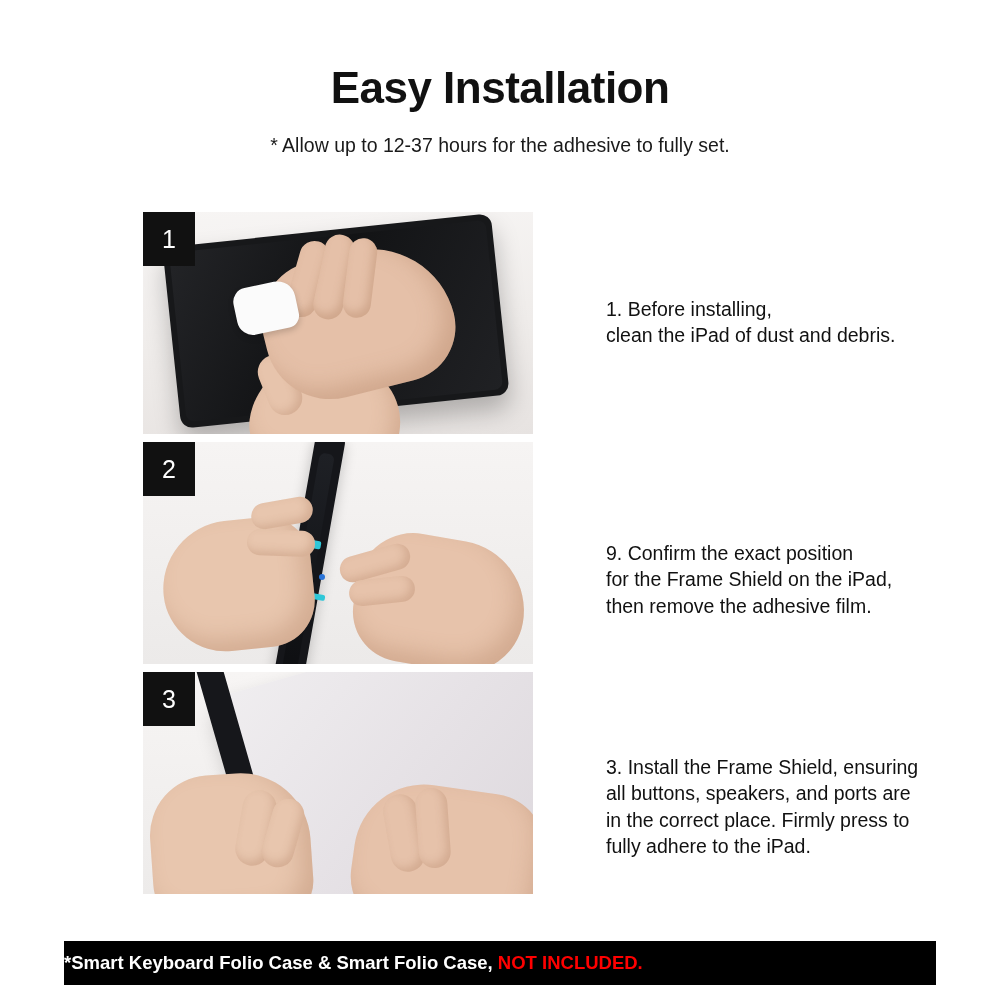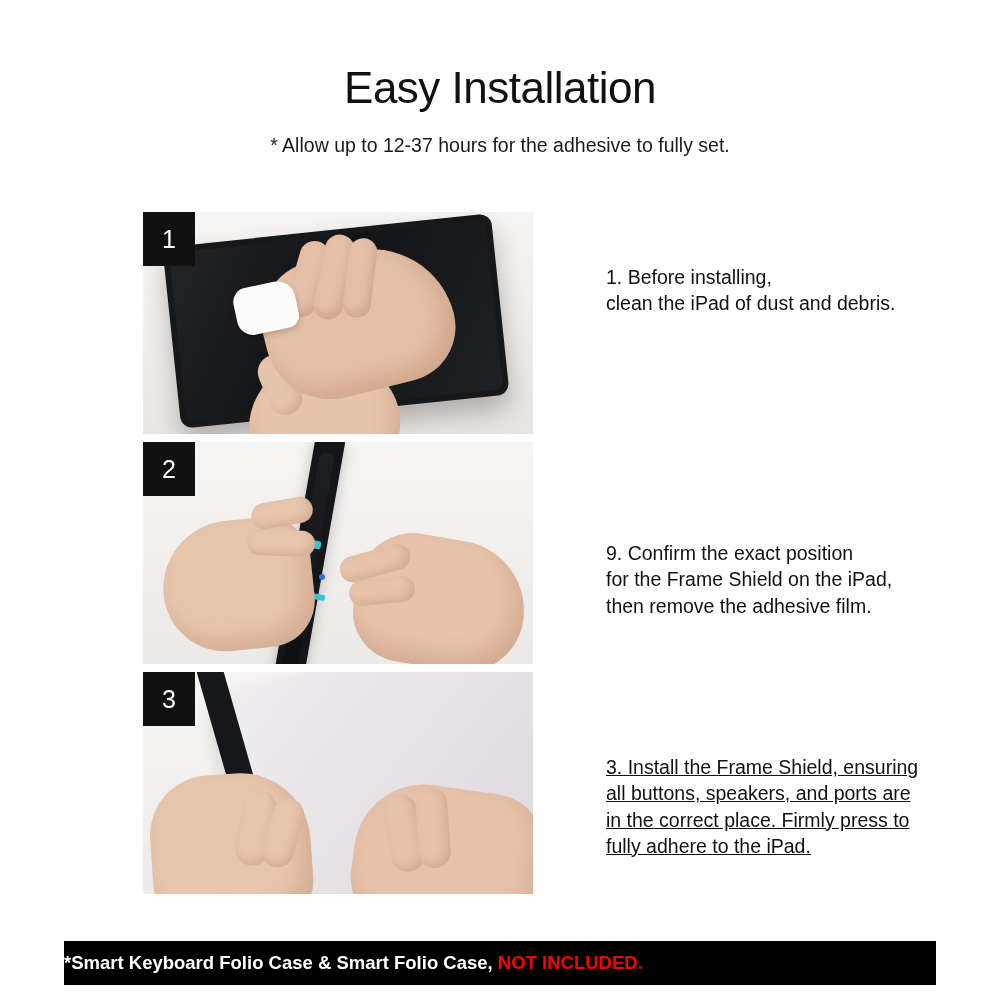--- a/index.html
+++ b/index.html
@@ -25,21 +25,21 @@
   
   .header {
     position: absolute;
     top: 64px;
     left: 0;
     width: 1000px;
     text-align: center;
   }
   .title {
     font-size: 44px;
-    font-weight: normal;
+    font-weight: bold;
     letter-spacing: -0.5px;
     color: #111111;
     line-height: 1.1;
     margin: 0;
   }
   .subtitle {
     margin-top: 22px;
     font-size: 19.5px;
     color: #1a1a1a;
     font-weight: normal;
@@ -83,23 +83,23 @@
     font-weight: normal;
   }
   .caption {
     margin-left: 73px;
     font-size: 19.5px;
     line-height: 1.35;
     color: #111111;
     white-space: pre-line;
     flex: 1 1 auto;
   }
-  .step1 .caption { margin-top: 52px; }
+  .step1 .caption { margin-top: 84px; }
   .step2 .caption { margin-top: 98px; }
-  .step3 .caption { margin-top: 82px; text-decoration: underline; }
+  .step3 .caption { margin-top: 82px; }
 
   
   .bg-desk {
     position: absolute;
     inset: 0;
     background: linear-gradient(175deg, #f7f5f4 0%, #efecea 55%, #e7e3e1 100%);
   }
 
   
   .tablet1 {

